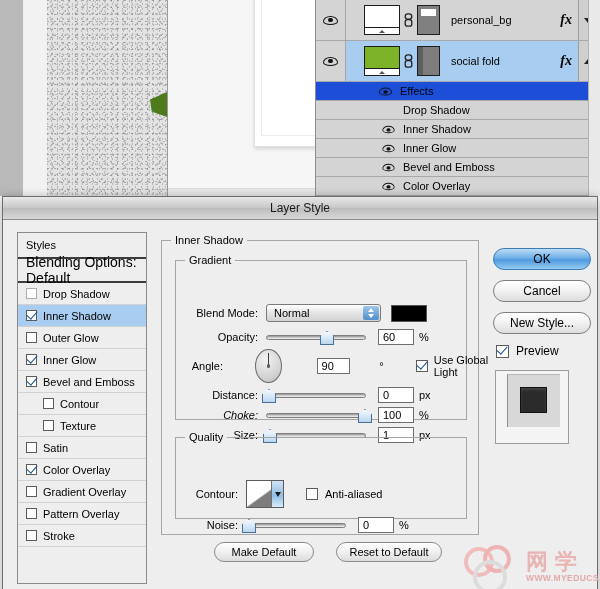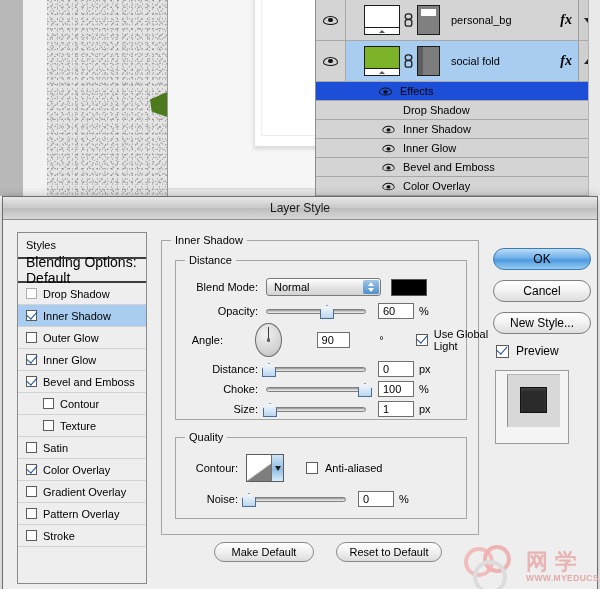--- a/index.html
+++ b/index.html
@@ -392,20 +392,21 @@
   #quality-group {
     position: absolute;
     left: 13px; top: 196px;
     width: 292px; height: 82px;
   }
 
   .row {
     position: absolute;
     display: flex;
     align-items: center;
+    margin-top: 26px;
   }
   .row-label {
     text-align: right;
     font-size: 11px;
     white-space: nowrap;
   }
   .num-field {
     border: 1px solid #6f6f6f;
     background: #fff;
     height: 16px;
@@ -824,21 +825,21 @@
         <span>Stroke</span>
       </div>
     </div>
 
     <div id="options-panel">
 
       <div class="group-box" id="inner-shadow-group">
         <span class="group-legend">Inner Shadow</span>
 
         <div class="group-box" id="structure-group">
-          <span class="group-legend">Distance</span>
+          <span class="group-legend">Gradient</span>
 
           <div class="row" style="left:10px; top:17px;">
             <span class="row-label" style="width:72px;">Blend Mode:</span>
             <span class="select-box" style="margin-left:8px;">
               <span>Normal</span>
               <span class="select-arrows">
                   <i class="up"></i>
                   <i class="dn"></i>
                 </span>
             </span>
@@ -873,21 +874,21 @@
             <span class="row-label" style="width:72px;">Distance:</span>
             <span class="slider" style="width:100px; margin-left:8px;">
               <span class="track"></span>
               <span class="thumb" style="left:2%;"></span>
             </span>
             <span class="num-field" style="width:36px; margin-left:12px;">0</span>
             <span class="unit">px</span>
           </div>
 
           <div class="row" style="left:10px; top:120px;">
-            <span class="row-label" style="width:72px;">Choke:</span>
+            <span class="row-label" style="width:72px;font-style:italic;">Choke:</span>
             <span class="slider" style="width:100px; margin-left:8px;">
               <span class="track"></span>
               <span class="thumb" style="left:98%;"></span>
             </span>
             <span class="num-field" style="width:36px; margin-left:12px;">100</span>
             <span class="unit">%</span>
           </div>
 
           <div class="row" style="left:10px; top:140px;">
             <span class="row-label" style="width:72px;">Size:</span>

